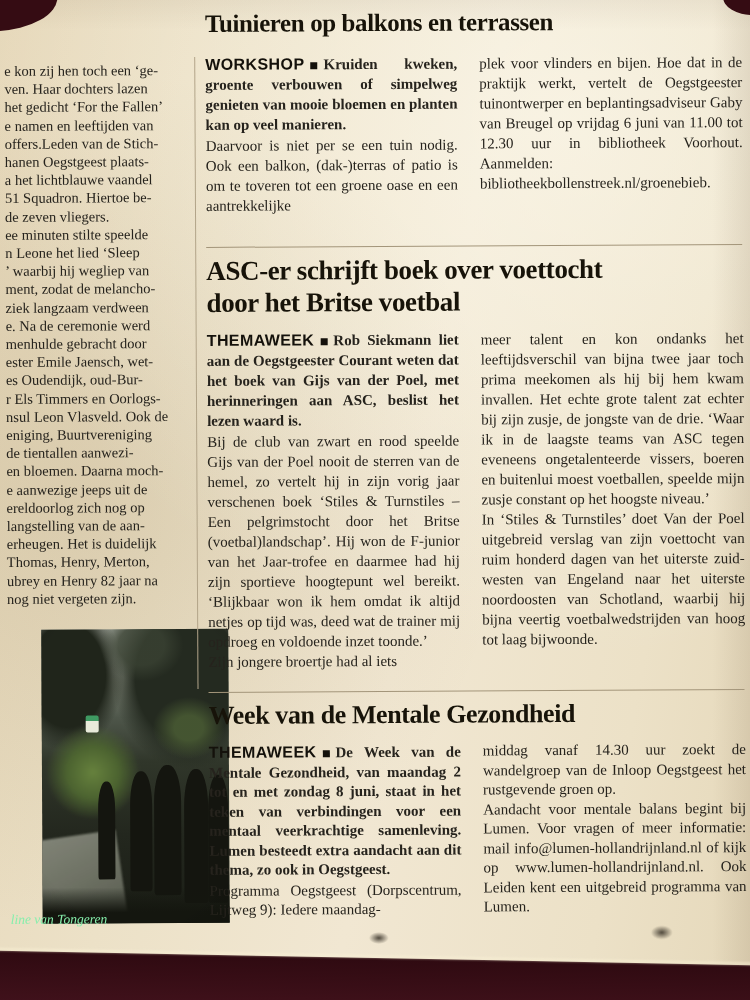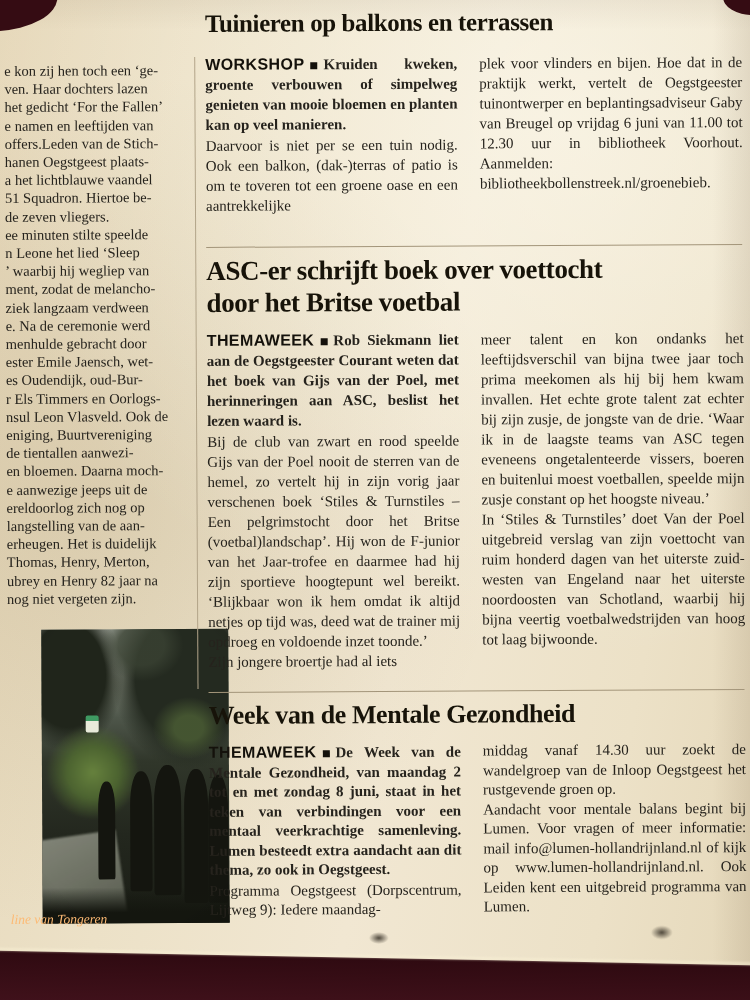--- a/index.html
+++ b/index.html
@@ -43,21 +43,21 @@
   .headline{font-weight:700;color:#171309;letter-spacing:-0.4px;margin:0;white-space:pre-line;
     font-family:"Liberation Serif","DejaVu Serif",serif;}
   .para{font-size:15px;line-height:20px;text-align:justify;white-space:pre-line;margin:0 0 1px 0;}
   .intro{font-weight:700;}
   .kicker{font-family:"Liberation Sans","DejaVu Sans",sans-serif;font-weight:700;
     font-size:16px;letter-spacing:.4px;color:#14110b;}
   .sq{display:inline-block;width:7px;height:7px;background:#14110b;margin:0 6px 1px 6px;vertical-align:middle;}
   
   .frag-headline{position:absolute;left:6px;top:14px;font-size:29px;font-weight:700;color:#171309;margin:0;letter-spacing:-0.5px;}
   .left-body{position:absolute;left:6px;top:60px;width:182px;font-size:14.5px;line-height:18.2px;white-space:pre-line;}
-  .caption{position:absolute;left:8px;top:910px;width:180px;font-style:italic;font-size:13.5px;color:#fdba74;}
+  .caption{position:absolute;left:8px;top:910px;width:180px;font-style:italic;font-size:13.5px;color:#86efac;}
   
   .photo{position:absolute;left:0;top:612px;width:187px;height:294px;overflow:hidden;
     background:linear-gradient(180deg,#a2a79d 0%,#969b90 10%,#7c8274 18%,#4e564a 30%,#30362a 45%,#23271e 70%,#1b1e16 100%);}
   .photo *{position:absolute;}
   .ph-tree-l{left:-30px;top:-30px;width:112px;height:152px;background:radial-gradient(closest-side,#20251b 68%,rgba(32,37,27,0) 100%);}
   .ph-tree-r{right:-36px;top:-42px;width:152px;height:182px;background:radial-gradient(closest-side,#242a20 70%,rgba(36,42,32,0) 100%);}
   .ph-canopy{left:58px;top:-20px;width:84px;height:72px;background:radial-gradient(closest-side,#3a4233 55%,rgba(58,66,51,0) 100%);opacity:.8;}
   .ph-bush{left:4px;top:96px;width:94px;height:94px;background:radial-gradient(closest-side,#66813d 0%,#4c6330 55%,rgba(60,80,40,0) 100%);filter:blur(1px);}
   .ph-foliage-r{right:4px;top:68px;width:72px;height:62px;background:radial-gradient(closest-side,#4a5c34 40%,rgba(70,90,50,0) 100%);opacity:.85;}
   .ph-sign{left:44px;top:86px;width:13px;height:17px;background:linear-gradient(180deg,#3f9a62 35%,#e8ead9 35%);border-radius:2px;}

